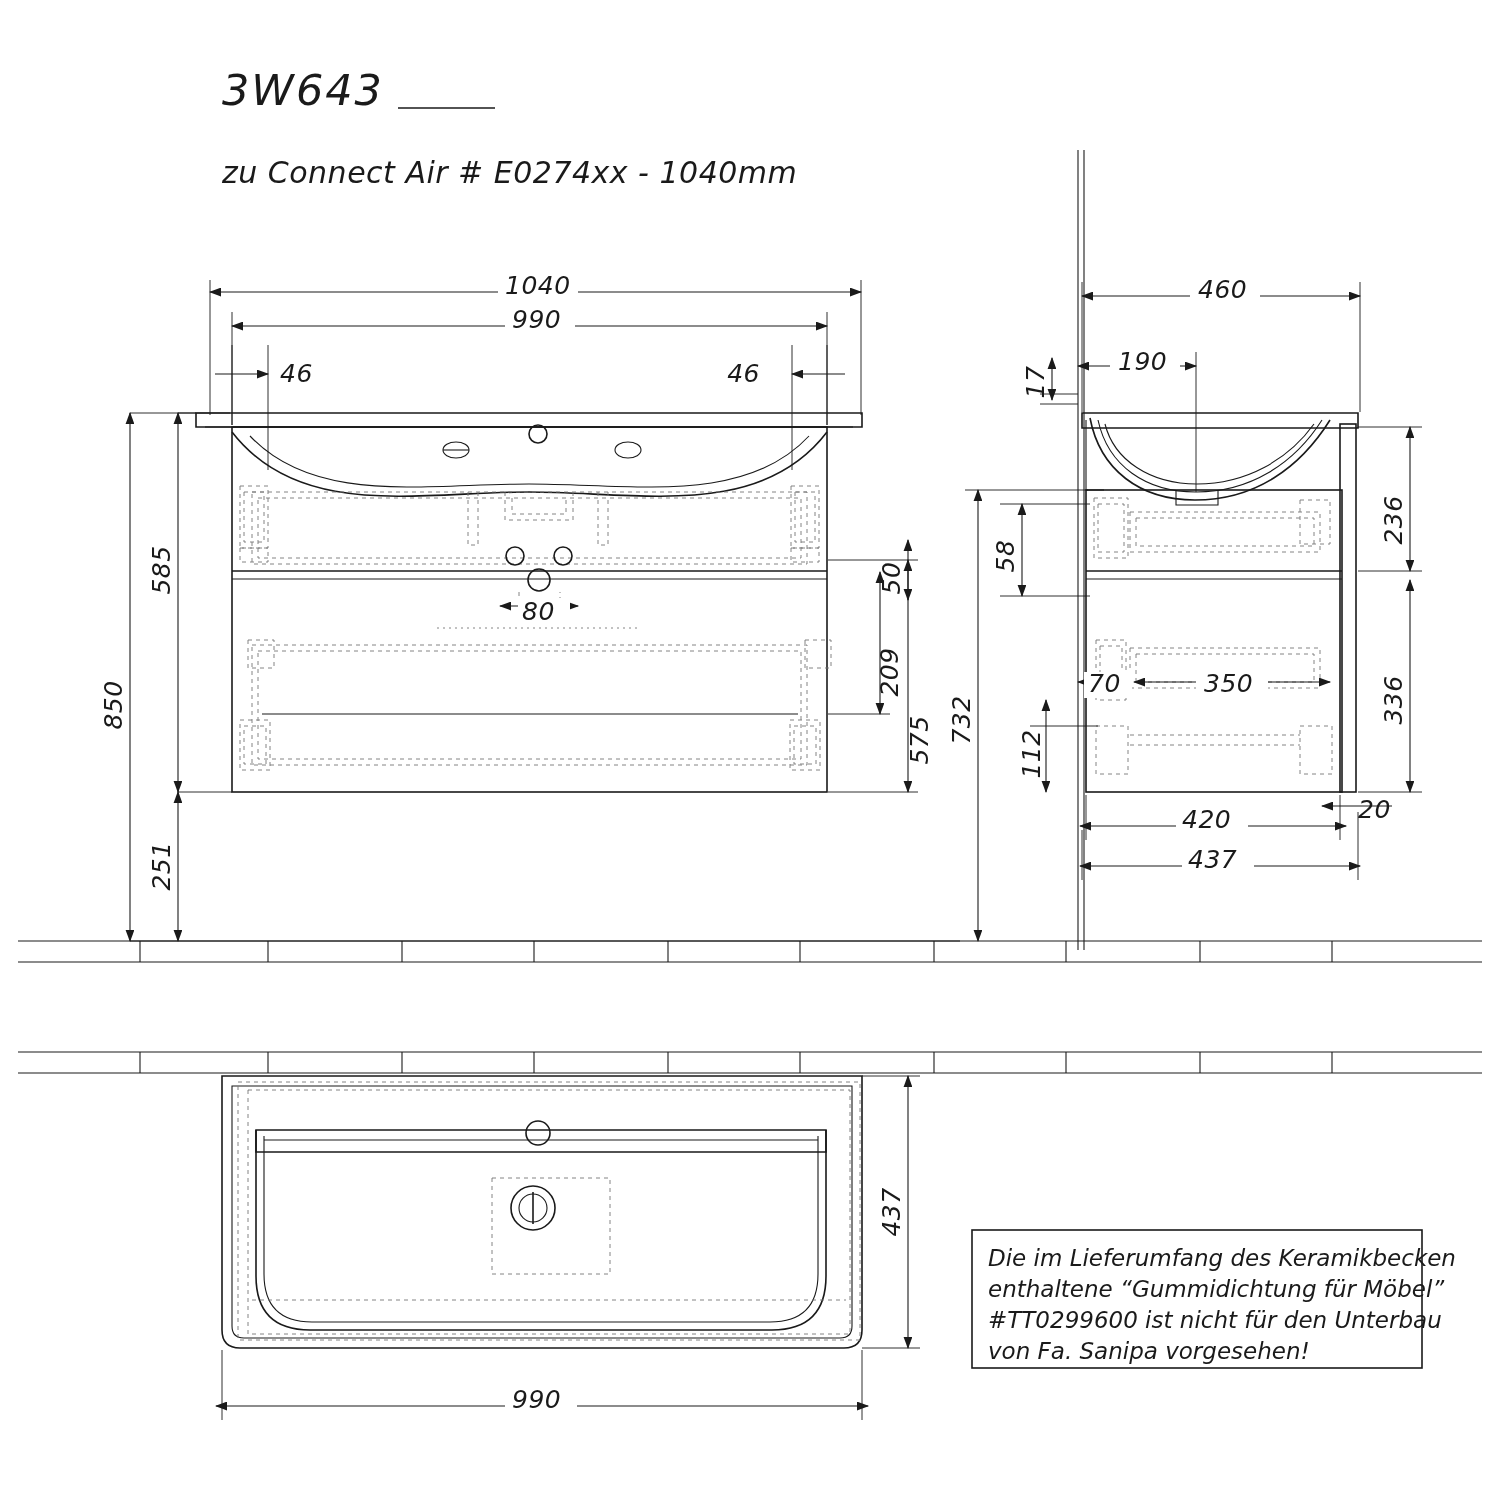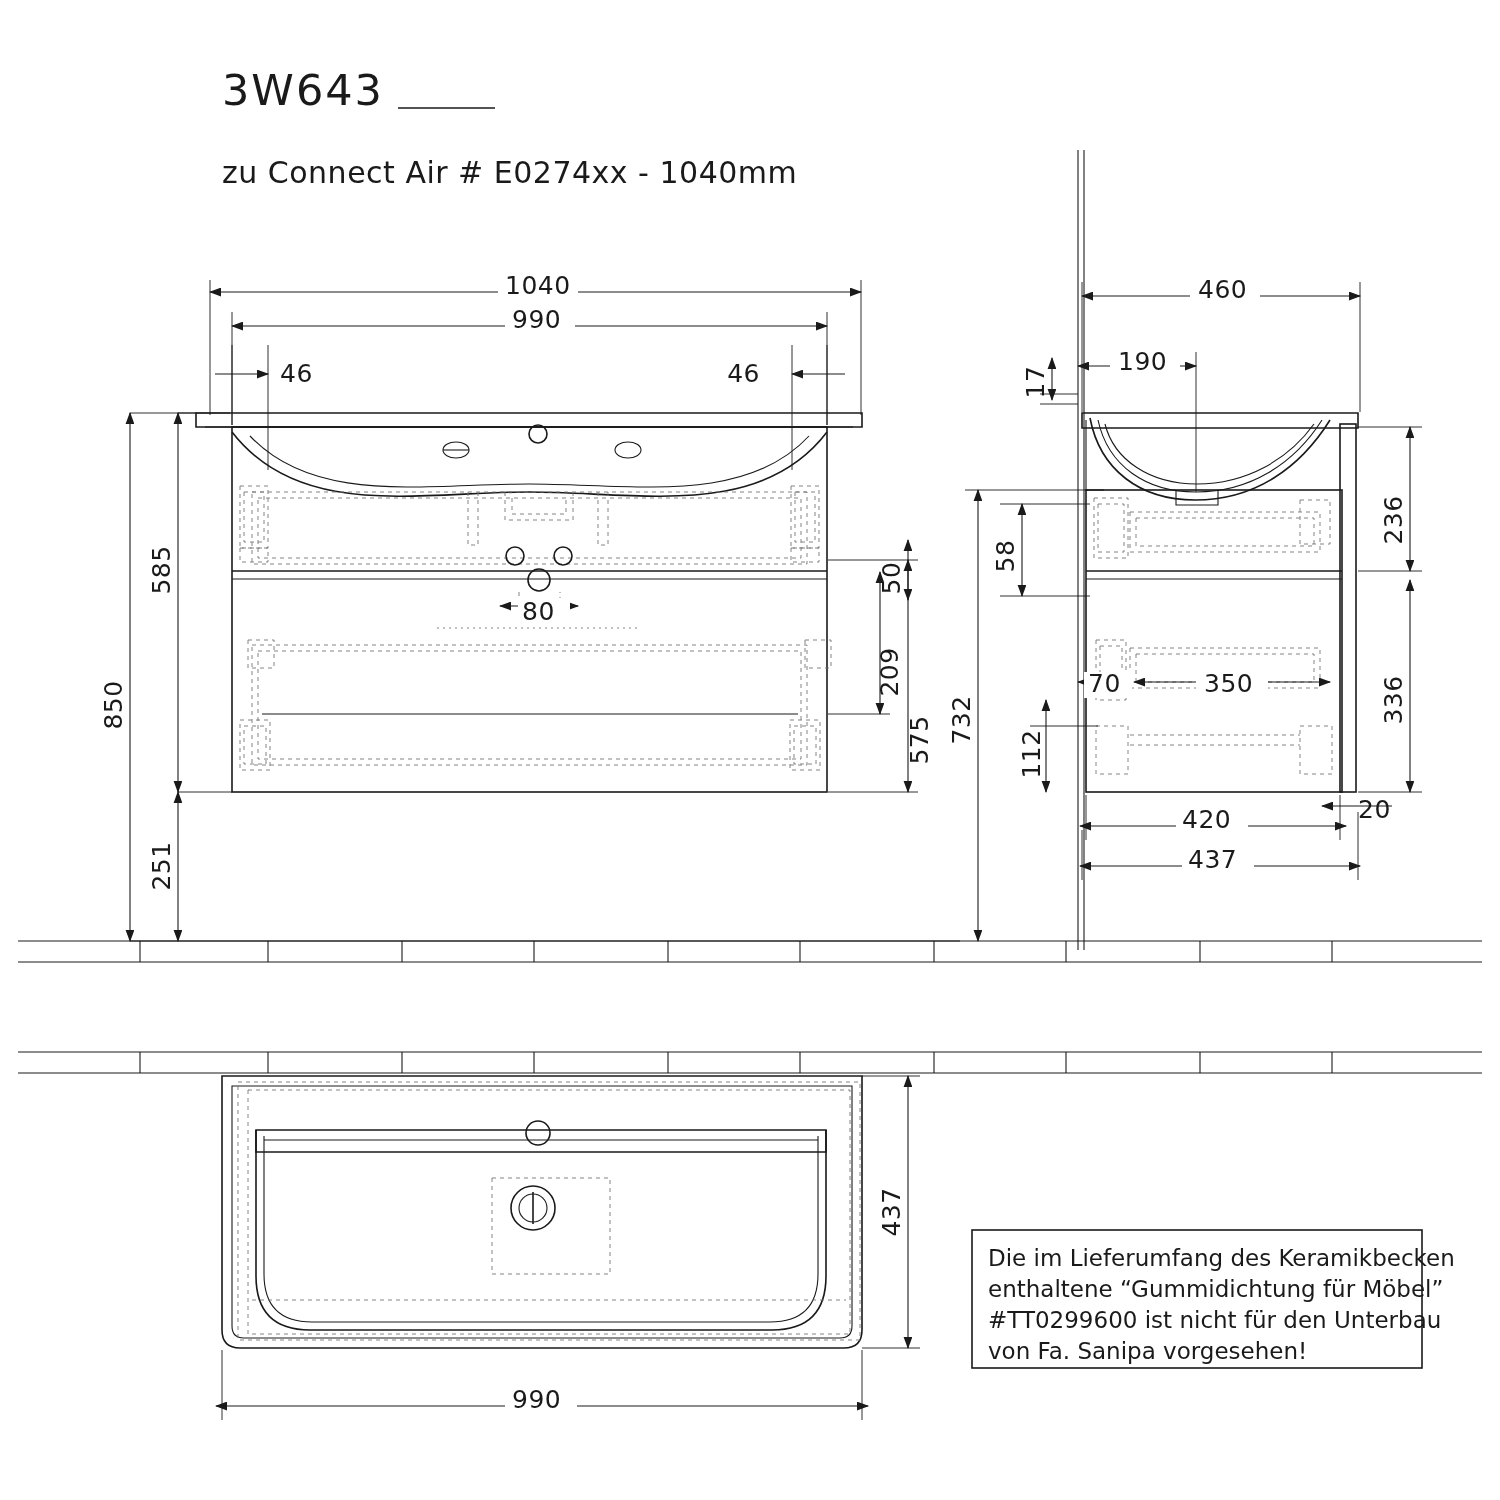--- a/index.html
+++ b/index.html
@@ -4,21 +4,21 @@
 <style>
   html,body{margin:0;padding:0;}
   body{
     width:1500px;height:1500px;
     background:#ffffff;
     font-family:"DejaVu Sans", sans-serif;
     color:#1a1a1a;
     overflow:hidden;
     position:relative;
   }
-  #stage{position:absolute;left:0;top:0;width:1500px;height:1500px;}
+  #stage{position:absolute;left:0;top:0;width:1500px;height:1500px;font-style:italic;}
   svg{position:absolute;left:0;top:0;width:1500px;height:1500px;}
   .ttl{font-family:"DejaVu Sans", sans-serif;}
   .title-main{font-size:43px;letter-spacing:2px;fill:#1a1a1a;}
   .title-sub{font-size:30px;letter-spacing:0.5px;fill:#1a1a1a;}
   .dimtxt{font-size:25px;fill:#1a1a1a;letter-spacing:0.5px;}
   .notetxt{font-size:23px;fill:#1a1a1a;}
   .solid{stroke:#1a1a1a;stroke-width:1.6;fill:none;}
   .thin{stroke:#1a1a1a;stroke-width:1.1;fill:none;}
   .dash2{stroke:#777;stroke-width:0.9;fill:none;stroke-dasharray:4 4;}
   .dot{stroke:#777;stroke-width:0.9;fill:none;stroke-dasharray:2 4;}

